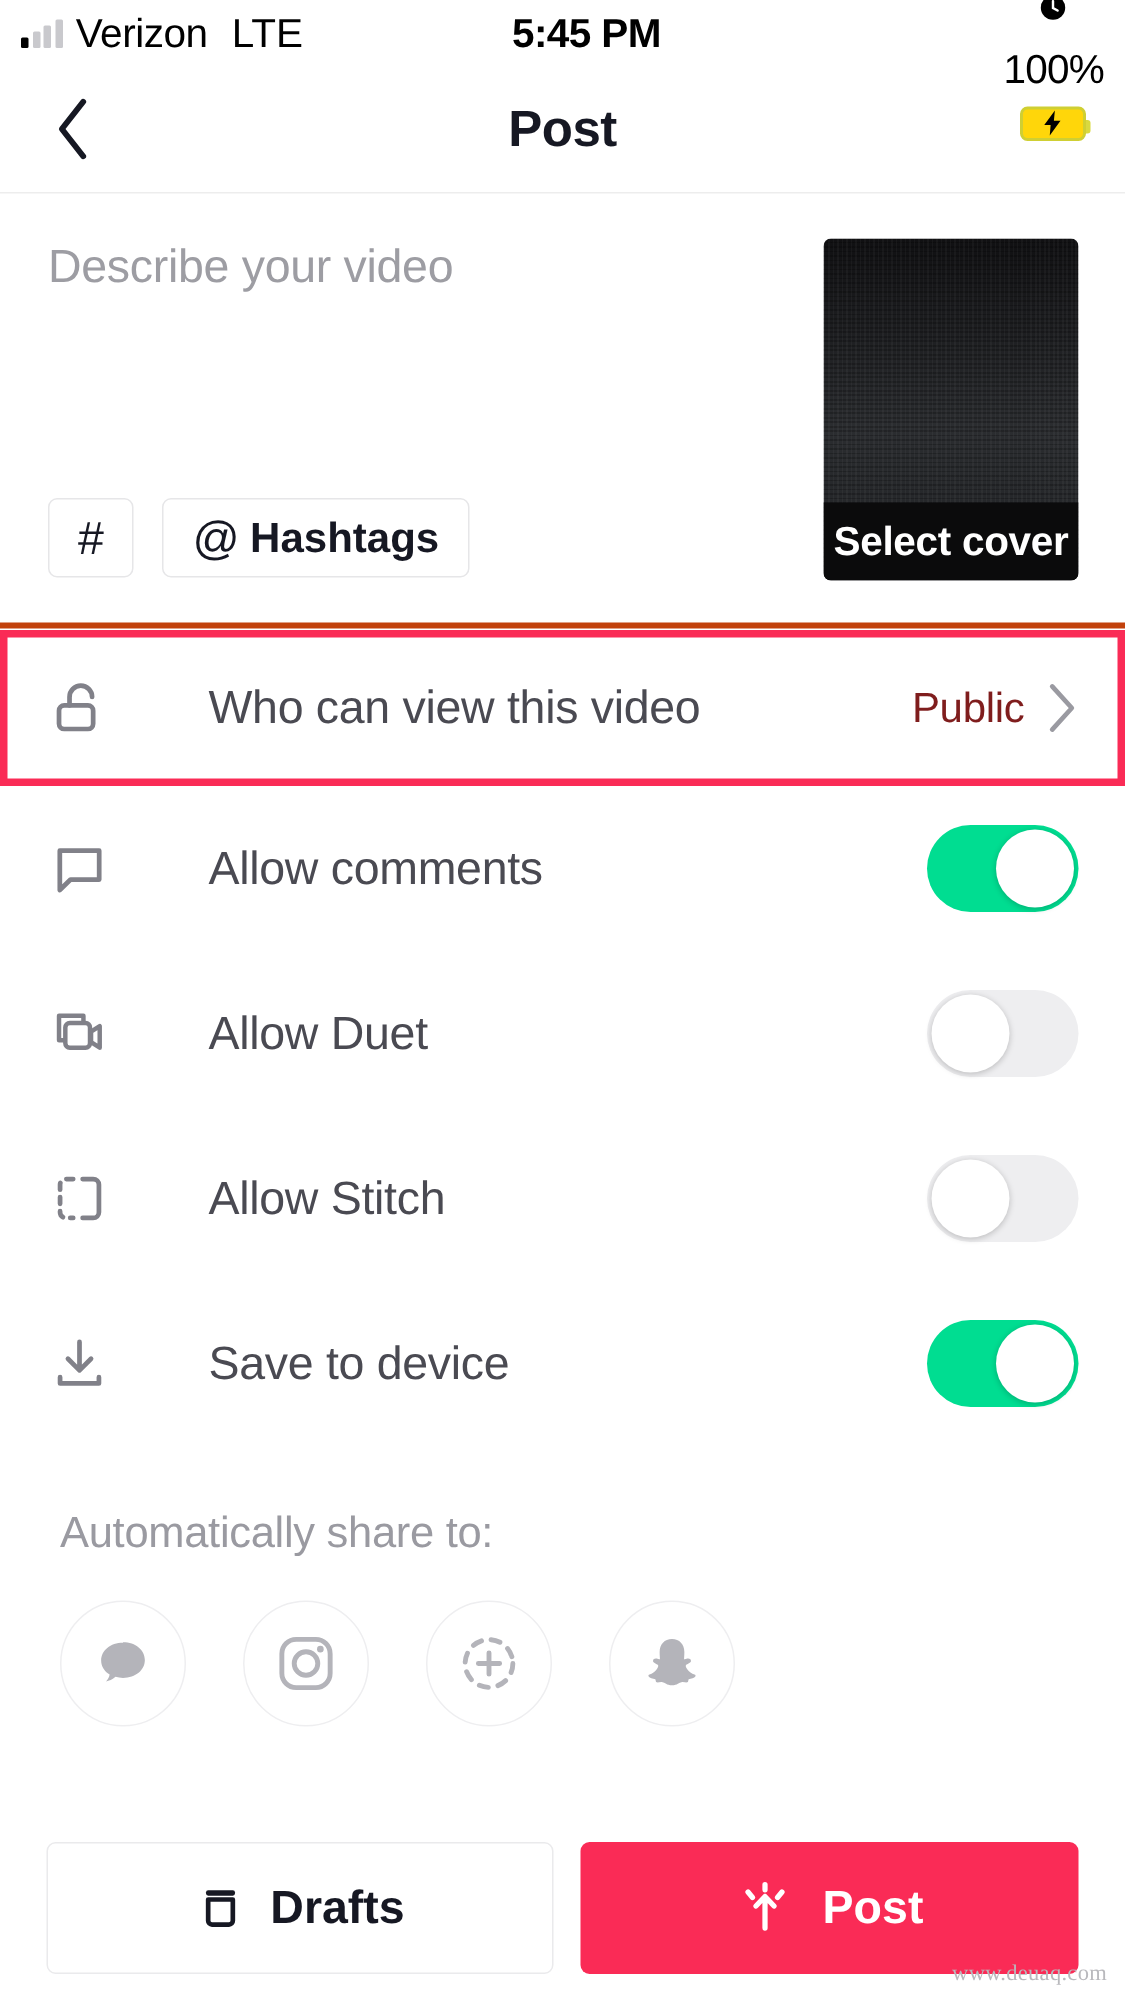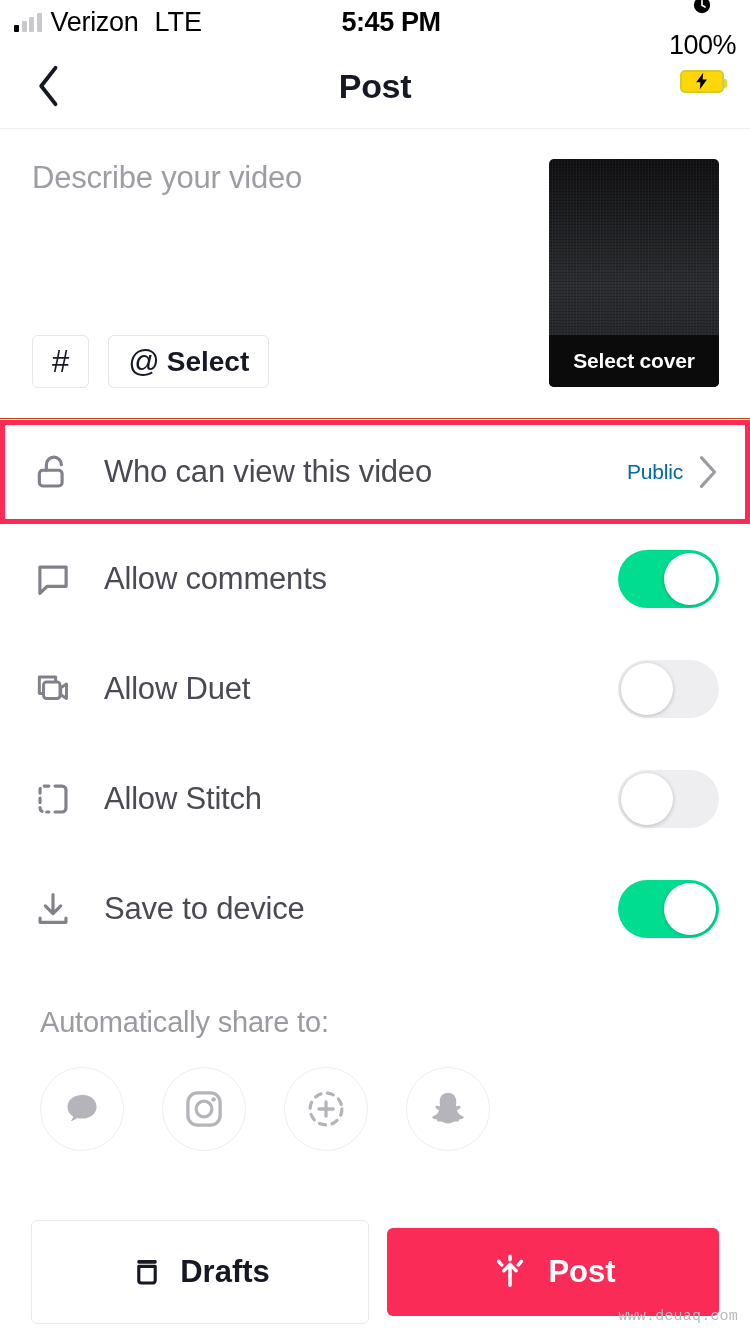--- a/index.html
+++ b/index.html
@@ -58,21 +58,21 @@
   }
   .nav-title {
     position: absolute; left: 0; right: 0; text-align: center;
     font-size: 34px; font-weight: bold; color: #161823; letter-spacing: -0.3px;
     pointer-events: none;
   }
 
   
   .describe {
     position: relative; padding: 30px 30px 28px 32px;
-    min-height: 290px; border-bottom: 1px solid #c2410c;
+    min-height: 290px; border-bottom: 4px solid #c2410c;
   }
   .desc-placeholder {
     font-size: 31px; color: #9d9da3; letter-spacing: -0.2px;
     line-height: 1.2;
   }
   .chips { position: absolute; left: 32px; bottom: 30px; display: flex; gap: 19px; }
   .chip {
     height: 53px; padding: 0 19px; border: 1px solid #e6e6e8;
     border-radius: 6px; background: #fff;
     display: flex; align-items: center; gap: 7px;
@@ -86,40 +86,40 @@
     background:
       repeating-linear-gradient(90deg, rgba(255,255,255,.035) 0 1px, transparent 1px 3px),
       repeating-linear-gradient(0deg, rgba(0,0,0,.22) 0 1px, transparent 1px 3px),
       linear-gradient(180deg, #101012 0%, #2b2d30 55%, #202225 100%);
     cursor: pointer;
   }
   .cover-label {
     position: absolute; left: 0; right: 0; bottom: 0; height: 52px;
     background: #0b0b0c; color: #fff;
     display: flex; align-items: center; justify-content: center;
-    font-size: 21px; font-weight: bold; letter-spacing: -0.2px;
+    font-size: 27px; font-weight: bold; letter-spacing: -0.2px;
   }
 
   
   .rows { padding-top: 1px; }
   .row {
     height: 110px; display: flex; align-items: center;
-    padding: 0 31px 0 30px; position: relative;
+    padding: 0 31px 0 30px; position: relative; gap: 35px;
   }
   .row .ico {
     width: 46px; display: flex; align-items: center; justify-content: center;
     flex: 0 0 46px;
   }
   .row .label {
     margin-left: 28px; font-size: 31px; color: #4a4a52; letter-spacing: -0.2px;
   }
   .row .right {
     margin-left: auto; display: flex; align-items: center; gap: 14px;
   }
-  .row .value { font-size: 21px; color: #0369a1; letter-spacing: -0.2px; }
+  .row .value { font-size: 28px; color: #7f1d1d; letter-spacing: -0.2px; }
   .hl-wrap {
     position: relative;
     border: 5px solid #fa2b56;
     margin: 0; height: 104px;
   }
   .hl-wrap .row { height: 94px; padding-left: 25px; padding-right: 26px; }
 
   
   .toggle {
     width: 101px; height: 58px; border-radius: 29px;
@@ -145,32 +145,32 @@
     display: flex; align-items: center; justify-content: center; cursor: pointer;
   }
 
   
   .bottom {
     position: absolute; left: 0; right: 0; bottom: 0;
     height: 124px; display: flex; align-items: center; gap: 18px;
     padding: 0 31px;
   }
   .drafts-btn {
-    flex: 0 0 338px; height: 104px; border: 1px solid #eaeaec; border-radius: 6px;
+    flex: 0 0 338px; height: 88px; border: 1px solid #eaeaec; border-radius: 6px;
     background: #fff; display: flex; align-items: center; justify-content: center;
     gap: 16px; font-size: 31px; font-weight: bold; color: #161823; cursor: pointer;
   }
   .post-btn {
     flex: 1; height: 88px; border-radius: 6px; background: #fa2b56;
     display: flex; align-items: center; justify-content: center; gap: 18px;
     font-size: 31px; font-weight: bold; color: #fff; cursor: pointer;
   }
   .watermark {
     position: absolute; right: 12px; bottom: 9px;
-    font-size: 15px; color: #b9b9bd; font-family: Liberation Mono, monospace;
+    font-size: 15px; color: #b9b9bd; font-family: Liberation Serif, serif;
     letter-spacing: 0.2px;
   }
 </style>
 </head>
 <body>
 
 <div class="phone">
 
   <div class="statusbar">
     <div class="sb-left">
@@ -222,21 +222,21 @@
 
   <div class="describe">
     <div class="desc-placeholder">Describe your video</div>
 
     <div class="chips">
       <div class="chip">
         <span class="glyph">#</span>
       </div>
       <div class="chip">
         <span class="glyph">@</span>
-        <span>Select</span>
+        <span>Hashtags</span>
       </div>
     </div>
 
     <div class="cover">
       <div class="cover-label">Select cover</div>
     </div>
   </div>
 
   <div class="rows">
 

